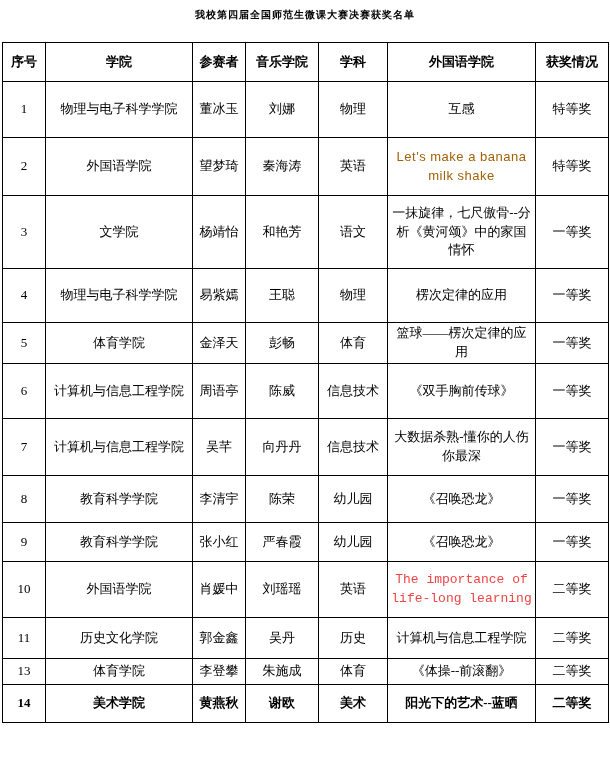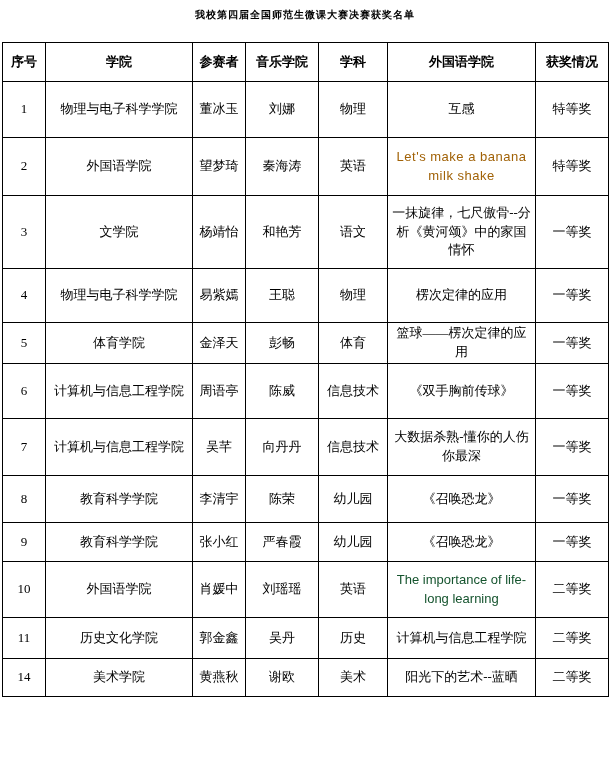--- a/index.html
+++ b/index.html
@@ -44,22 +44,22 @@
   td.cell-work { line-height: 1.75; }
   td.cell-serial { font-family: "Liberation Serif", serif; }
   .english-sans {
     font-family: "Liberation Sans", sans-serif;
     color: #a16207;
     font-size: 13px;
     letter-spacing: 0.5px;
     line-height: 1.6;
   }
   .english-serif {
-    font-family: Liberation Sans, sans-serif;
-    color: #14532d;
+    font-family: Liberation Mono, monospace;
+    color: #ef4444;
     font-size: 13px;
     line-height: 1.7;
   }
 </style>
 </head>
 <body>
 
 <div class="page-title">我校第四届全国师范生微课大赛决赛获奖名单</div>
 
 <table class="awards">
@@ -176,21 +176,30 @@
       </tr>
       <tr style="height: 41px;">
         <td class="cell-serial">11</td>
         <td class="cell-college">历史文化学院</td>
         <td class="cell-participant">郭金鑫</td>
         <td class="cell-advisor">吴丹</td>
         <td class="cell-subject">历史</td>
         <td class="cell-work">计算机与信息工程学院</td>
         <td class="cell-award">二等奖</td>
       </tr>
-      <tr style="height: 38px;">
+      <tr style="height: 26px;">
+        <td class="cell-serial">13</td>
+        <td class="cell-college">体育学院</td>
+        <td class="cell-participant">李登攀</td>
+        <td class="cell-advisor">朱施成</td>
+        <td class="cell-subject">体育</td>
+        <td class="cell-work">《体操--前滚翻》</td>
+        <td class="cell-award">二等奖</td>
+      </tr>
+      <tr style="height: 38px; font-weight: bold;">
         <td class="cell-serial">14</td>
         <td class="cell-college">美术学院</td>
         <td class="cell-participant">黄燕秋</td>
         <td class="cell-advisor">谢欧</td>
         <td class="cell-subject">美术</td>
         <td class="cell-work">阳光下的艺术--蓝晒</td>
         <td class="cell-award">二等奖</td>
       </tr>
     </tbody>
 </table>

